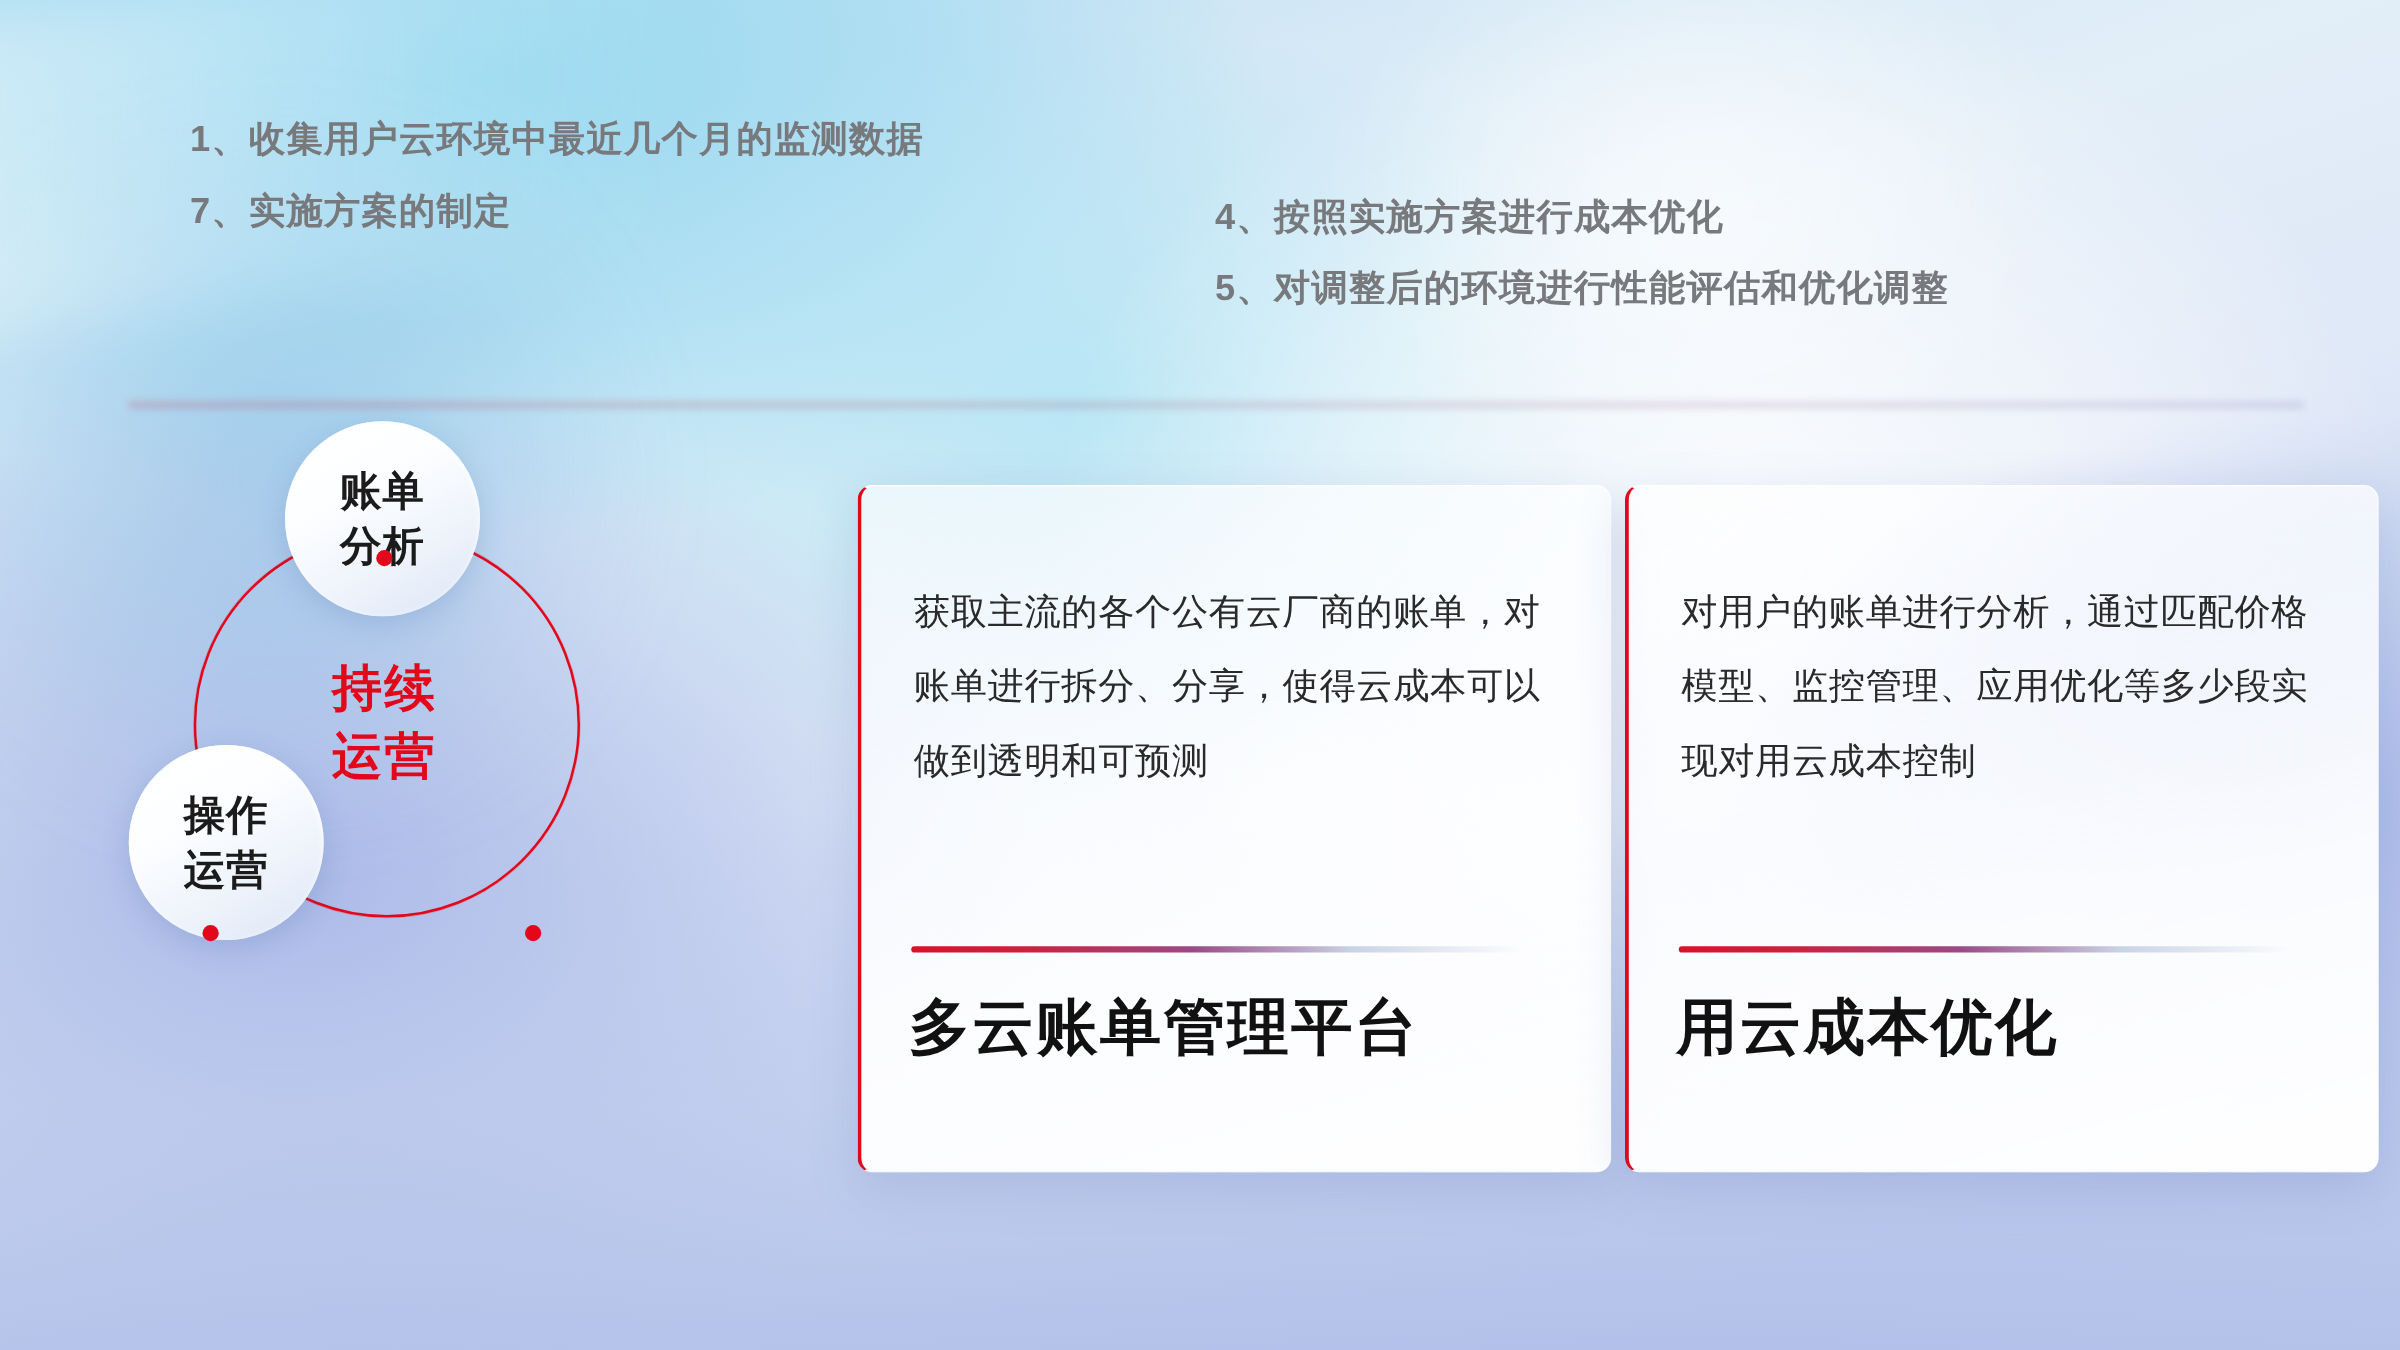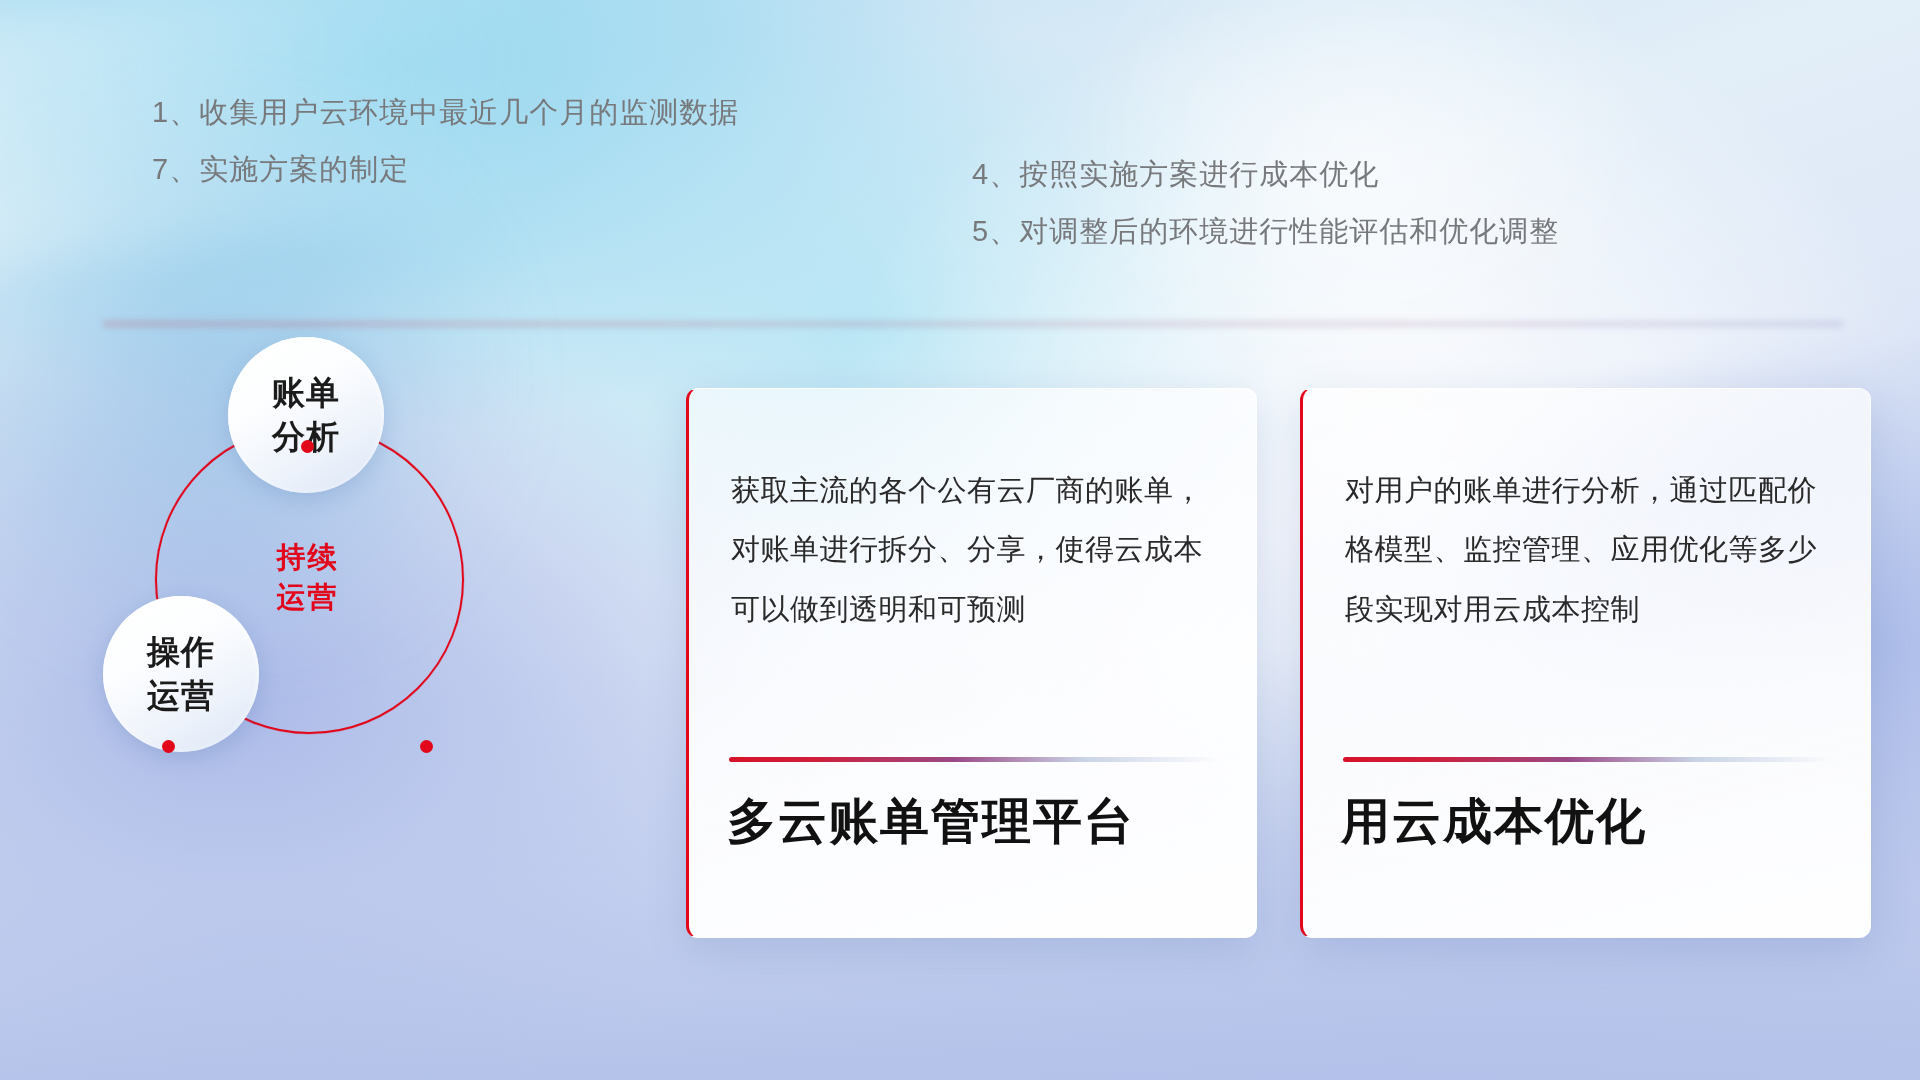--- a/index.html
+++ b/index.html
@@ -50,20 +50,21 @@
 
   
   #toptext{position:absolute;left:0;top:0;width:1920px;height:270px;}
   .tcol{position:absolute;}
   .tline{
     color:#77797c;
     font-size:29px;
     letter-spacing:1px;
     white-space:nowrap;
     line-height:1;
+    font-weight:bold;
   }
   #col-left{left:152px;top:98px;}
   #col-left .tline{margin-bottom:28px;}
   #col-right{left:972px;top:160px;}
   #col-right .tline{margin-bottom:28px;}
 
   
   #divider{
     position:absolute;left:103px;top:315px;width:1740px;height:7px;
     background:linear-gradient(90deg,#d8module 0%,#cf1122 0%,#c81226 26%,#9c2651 58%,#6a3a77 80%,#4b4a92 100%);
@@ -93,37 +94,38 @@
   #c-br{left:258px;top:246px;width:156px;height:156px;}
 
   #bigcircle{
     position:absolute;left:60px;top:75px;width:305px;height:305px;border-radius:50%;
     border:2.3px solid #e2071b;
     box-shadow:0 0 0 .5px rgba(226,7,27,.25);
   }
   #center-label{
     position:absolute;left:60px;top:75px;width:305px;height:305px;
     display:flex;align-items:center;justify-content:center;
-    color:#e2071b;font-weight:800;font-size:29px;line-height:1.35;letter-spacing:2px;
+    color:#e2071b;font-weight:800;font-size:40px;line-height:1.35;letter-spacing:2px;
     text-align:center;
   }
   .dot{position:absolute;width:13px;height:13px;border-radius:50%;background:#e2071b;}
   #dot-top{left:206px;top:90px;}
   #dot-bl{left:67px;top:390px;}
   #dot-br{left:325px;top:390px;}
 
   
   .card{
     position:absolute;top:388px;width:567px;height:548px;
     border-radius:12px;
     background:linear-gradient(165deg,rgba(255,255,255,.62) 0%,rgba(252,253,255,.80) 30%,rgba(255,255,255,.93) 62%,rgba(255,255,255,.99) 100%);
     border:1px solid rgba(255,255,255,.75);
     border-left:3px solid #e2071b;
     box-shadow:0 12px 40px rgba(80,110,170,.20);
     overflow:hidden;
+    padding-left:32px;
   }
   #card1{left:686px;}
   #card2{left:1300px;}
   .card-body{
     position:absolute;left:42px;top:72px;right:30px;
     color:#2a2a2a;font-size:29px;line-height:2.05;letter-spacing:.5px;
   }
   .card-rule{
     position:absolute;left:40px;top:368px;width:490px;height:5px;border-radius:3px;
     background:linear-gradient(90deg,#d7132a 0%,#cf1f3d 18%,#9b4a86 46%,#c9d3e6 72%,rgba(220,228,240,0) 100%);

